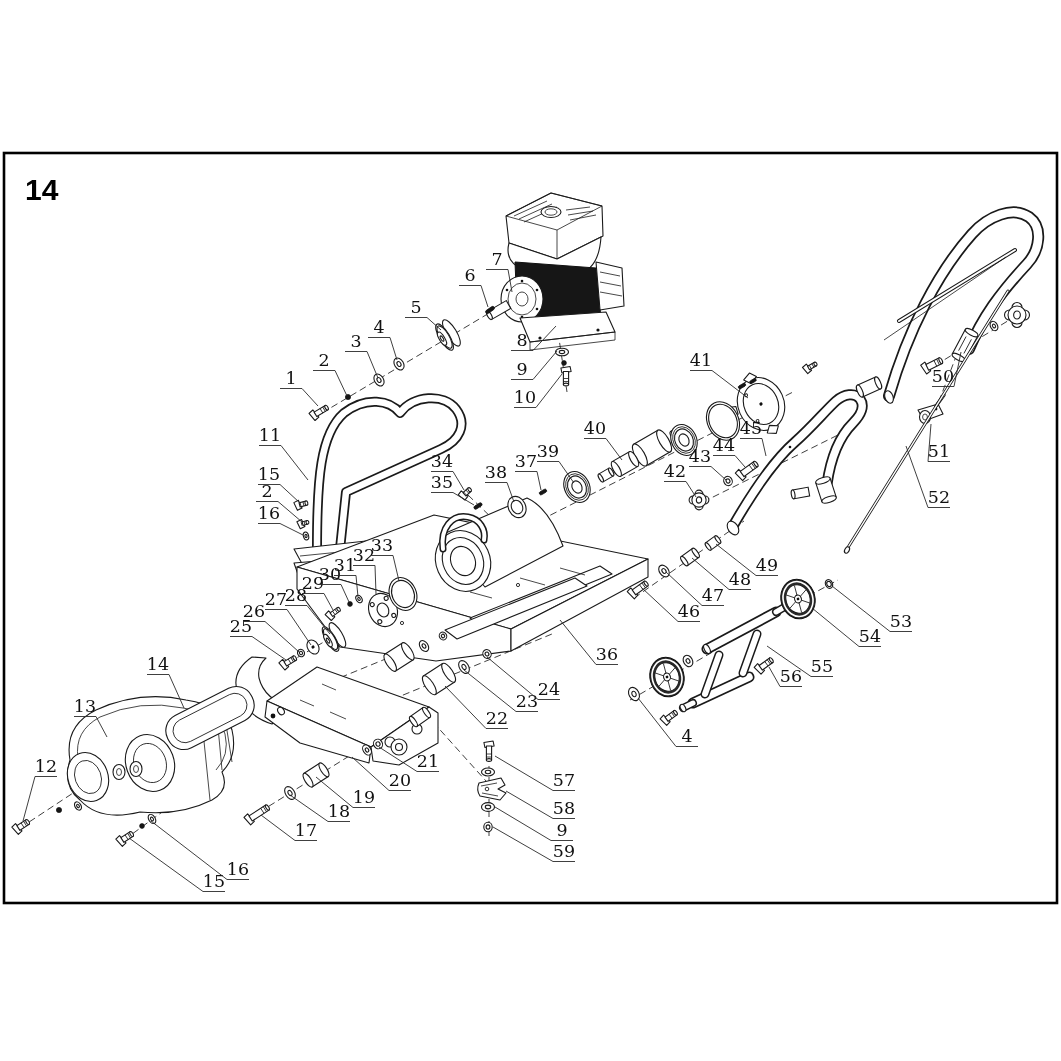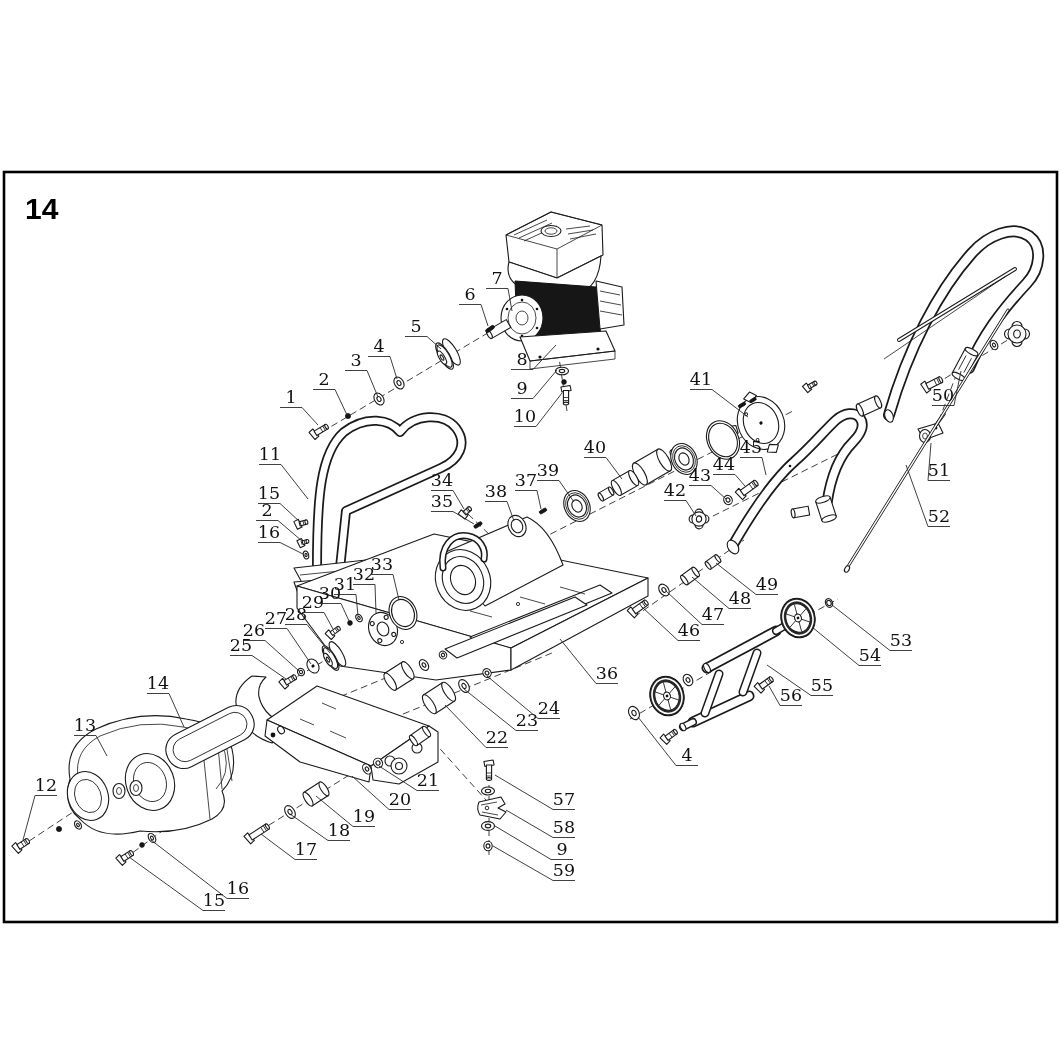--- a/index.html
+++ b/index.html
@@ -1,17 +1,17 @@
 <!DOCTYPE html>
 <html><head>
 <meta charset="utf-8">
 <style>
   html,body{margin:0;padding:0;background:#ffffff;}
   .page{position:relative;width:1061px;height:1021px;background:#fff;overflow:hidden;
-        font-family:"DejaVu Serif", serif;margin-top:19px;}
+        font-family:"DejaVu Serif", serif;}
   svg{position:absolute;left:0;top:0;}
   .frame{fill:none;stroke:#000;stroke-width:2.6px;}
   .pagenum{font-family:"Liberation Sans", sans-serif;font-weight:bold;font-size:30px;fill:#000;}
   .art{stroke:#1a1a1a;stroke-width:1.1;fill:#fff;stroke-linejoin:round;}
   .artthin{stroke:#1a1a1a;stroke-width:0.8;fill:none;}
   .dark{fill:#161616;stroke:#111;}
   .tubeO{fill:none;stroke:#1a1a1a;stroke-linecap:round;stroke-linejoin:round;}
   .tubeI{fill:none;stroke:#ffffff;stroke-linecap:round;stroke-linejoin:round;}
   .lbl{font-size:17.5px;fill:#111;}
   .leader{stroke:#2a2a2a;stroke-width:0.9;fill:none;}

